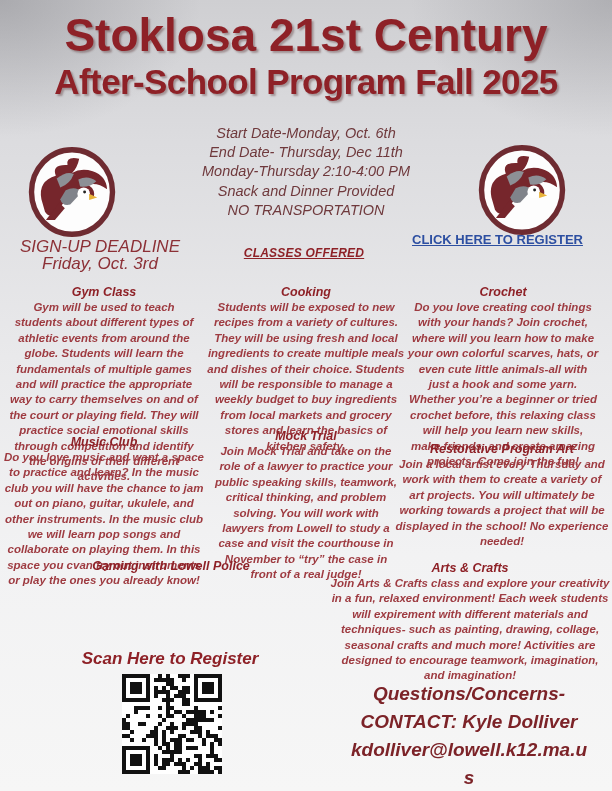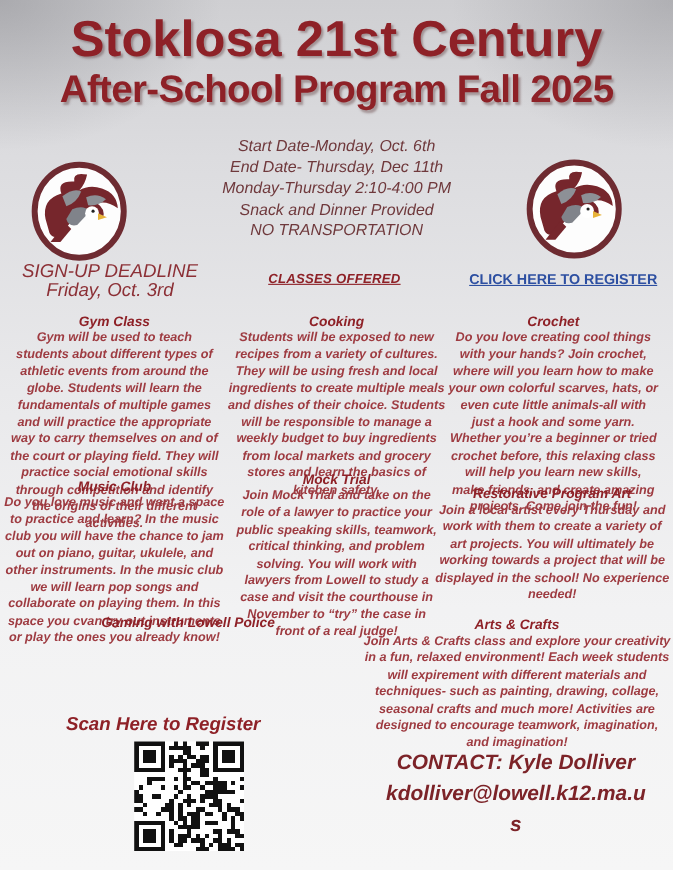--- a/index.html
+++ b/index.html
@@ -18,34 +18,34 @@
   .info{position:absolute;left:156px;width:300px;top:124px;text-align:center;
     font-style:italic;color:#6f393c;font-size:14.5px;line-height:19.2px;}
   .logo{position:absolute;width:90px;height:94px;}
   .logo.left{left:27px;top:145px;}
   .logo.right{left:477px;top:143px;}
   .signup{position:absolute;left:5px;width:190px;top:239px;text-align:center;
     font-style:italic;color:#8c3036;font-size:17px;line-height:16.5px;}
   .classes-offered{position:absolute;left:204px;width:200px;top:246px;text-align:center;
     font-style:italic;font-weight:bold;color:#8e2127;font-size:12px;
     text-decoration:underline;letter-spacing:.2px;}
-  .register{position:absolute;left:412px;width:200px;top:246px;text-align:center;
+  .register{position:absolute;left:412px;width:200px;top:232px;
     font-weight:bold;color:#2d4fa1;font-size:13px;text-decoration:underline;cursor:pointer;}
   .class-block{position:absolute;text-align:center;}
   .class-block h3{margin:0 0 1px;font-size:12.5px;font-style:italic;color:#8e2127;font-weight:bold;}
   .class-block p{margin:0;font-size:11.5px;font-style:italic;color:#9e3b41;line-height:15.4px;font-weight:bold;}
   .c-gym{left:8px;top:285px;width:192px;}
   .c-cooking{left:206px;top:285px;width:200px;}
   .c-crochet{left:407px;top:285px;width:192px;}
   .c-music{left:2px;top:435px;width:204px;}
   .c-mock{left:211px;top:429px;width:190px;}
   .c-rja{left:394px;top:442px;width:216px;}
   .c-gaming{left:52px;top:559px;width:238px;}
   .c-arts{left:330px;top:561px;width:280px;}
-  .scan{position:absolute;left:60px;width:220px;top:649px;
+  .scan{position:absolute;left:60px;width:220px;top:649px;text-align:center;
     font-weight:bold;font-style:italic;color:#8e2127;font-size:17px;}
   .qr{position:absolute;left:122px;top:674px;width:100px;height:100px;}
   .contact{position:absolute;left:326px;width:286px;top:680px;text-align:center;
     font-weight:bold;font-style:italic;color:#7c2328;font-size:19px;line-height:28px;}
 </style>
 </head>
 <body>
 
 <div class="flyer">
 
@@ -337,18 +337,19 @@
       <rect x="2" y="2" width="3" height="3" fill="#111111"></rect>
       <rect x="18" y="0" width="7" height="7" fill="#111111"></rect>
       <rect x="19" y="1" width="5" height="5" fill="#ffffff"></rect>
       <rect x="20" y="2" width="3" height="3" fill="#111111"></rect>
       <rect x="0" y="18" width="7" height="7" fill="#111111"></rect>
       <rect x="1" y="19" width="5" height="5" fill="#ffffff"></rect>
       <rect x="2" y="20" width="3" height="3" fill="#111111"></rect>
     </svg>
 
   <div class="contact">
+    <div>Questions/Concerns-</div>
     <div>CONTACT: Kyle Dolliver</div>
     <div>kdolliver@lowell.k12.ma.u</div>
     <div>s</div>
   </div>
 
 </div>
 
 </body></html>

